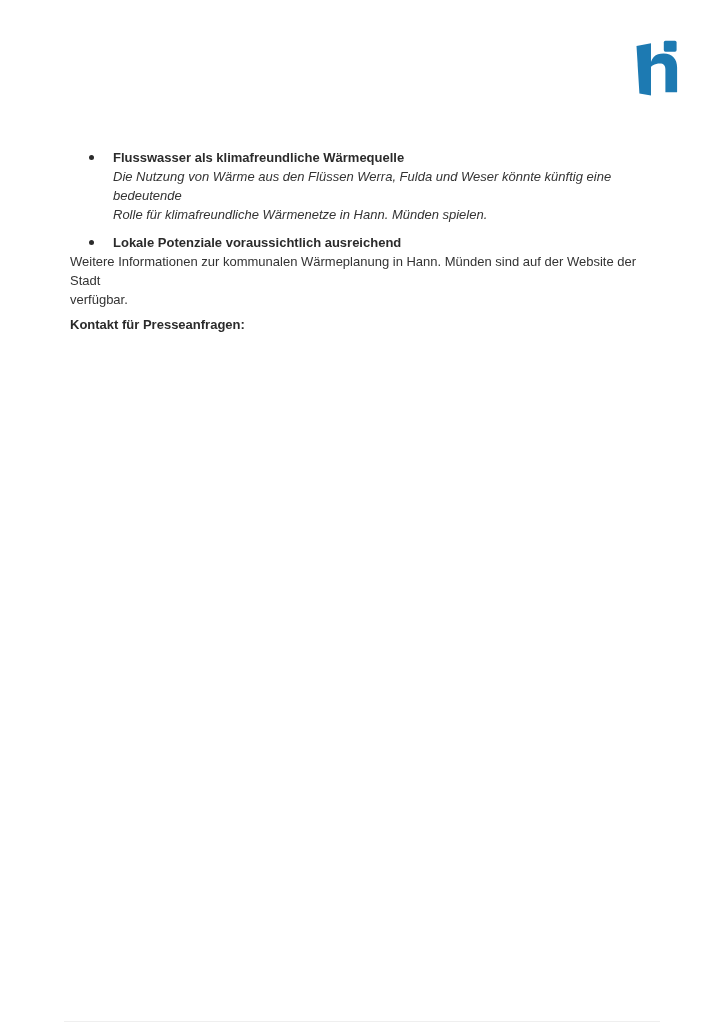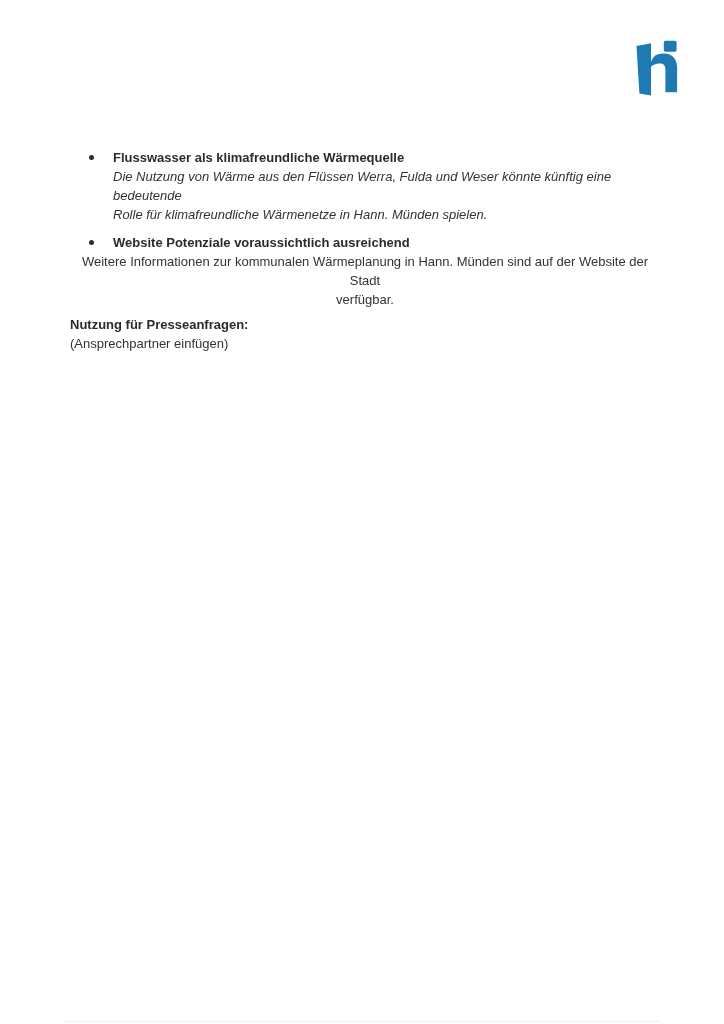--- a/index.html
+++ b/index.html
@@ -48,21 +48,20 @@
     width: 5px;
     height: 5px;
     border-radius: 50%;
     background: #2b2b2b;
   }
   .bullet-title { font-weight: bold; color: #2b2b2b; }
   .bullet-body { white-space: pre-line; font-style: italic; }
   .para {
     margin-top: 0px;
     white-space: pre-line;
-    text-align: center;
   }
   .contact-heading {
     margin-top: 6px;
     font-weight: bold;
     color: #2b2b2b;
   }
   .contact-line { white-space: pre-line; }
   .bottom-rule {
     position: absolute;
     left: 64px;
@@ -97,27 +96,26 @@
 
     <ul class="bullets">
       <li>
         <span class="marker"></span>
         <div class="bullet-title">Flusswasser als klimafreundliche Wärmequelle</div>
         <div class="bullet-body">Die Nutzung von Wärme aus den Flüssen Werra, Fulda und Weser könnte künftig eine bedeutende
 Rolle für klimafreundliche Wärmenetze in Hann. Münden spielen.</div>
       </li>
       <li>
         <span class="marker"></span>
-        <div class="bullet-title">Website Potenziale voraussichtlich ausreichend</div>
+        <div class="bullet-title">Lokale Potenziale voraussichtlich ausreichend</div>
       </li>
     </ul>
 
     <p class="para">Weitere Informationen zur kommunalen Wärmeplanung in Hann. Münden sind auf der Website der Stadt
 verfügbar.</p>
 
-    <div class="contact-heading">Nutzung für Presseanfragen:</div>
-    <div class="contact-line">(Ansprechpartner einfügen)</div>
+    <div class="contact-heading">Kontakt für Presseanfragen:</div>
 
   </div>
 
   <div class="bottom-rule"></div>
 
 </div>
 
 </body></html>

